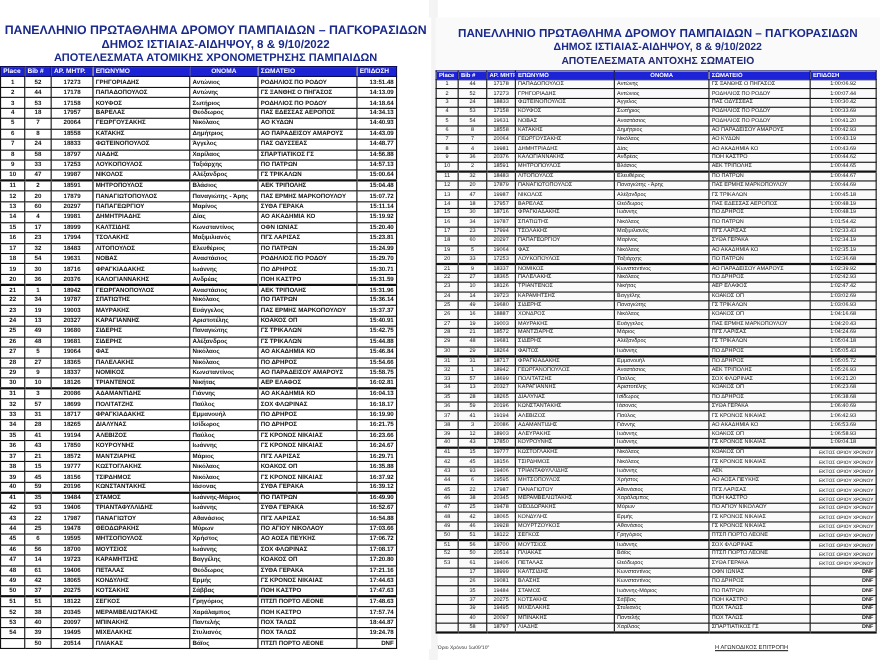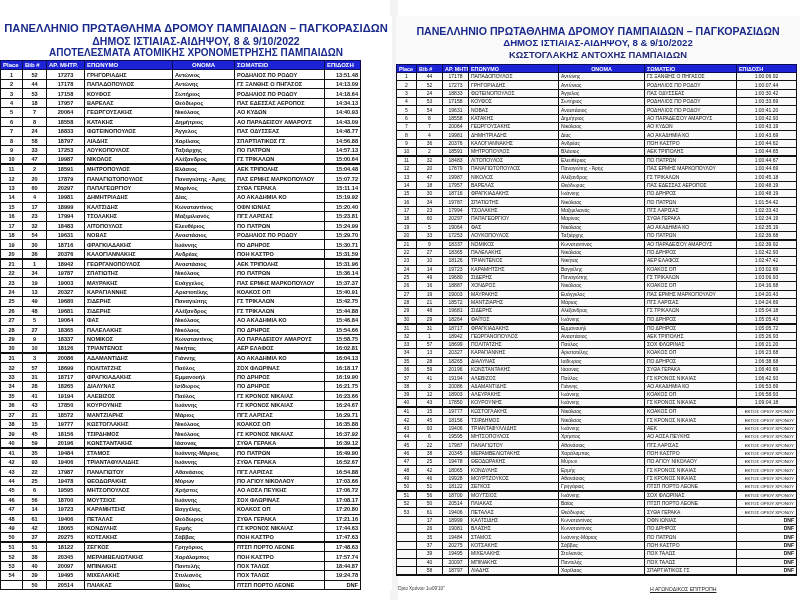--- a/index.html
+++ b/index.html
@@ -563,21 +563,21 @@
           <td class="r">DNF</td>
         </tr>
       </tbody>
   </table>
   <div class="left-sig"></div>
 </div>
 
 <div class="sheet right">
   <div class="title t1">ΠΑΝΕΛΛΗΝΙΟ ΠΡΩΤΑΘΛΗΜΑ ΔΡΟΜΟΥ ΠΑΜΠΑΙΔΩΝ – ΠΑΓΚΟΡΑΣΙΔΩΝ</div>
   <div class="title t2">ΔΗΜΟΣ ΙΣΤΙΑΙΑΣ-ΑΙΔΗΨΟΥ, 8 &amp; 9/10/2022</div>
-  <div class="title t3">ΚΩΣΤΟΓΛΑΚΗΣ ΑΝΤΟΧΗΣ ΠΑΜΠΑΙΔΩΝ</div>
+  <div class="title t3">ΑΠΟΤΕΛΕΣΜΑΤΑ ΑΝΤΟΧΗΣ ΣΩΜΑΤΕΙΟ</div>
   <table>
     <colgroup>
       <col style="width:20px">
         <col style="width:26px">
         <col style="width:26px">
         <col style="width:90px">
         <col style="width:86px">
         <col style="width:92px">
         <col style="width:60px">
     </colgroup>

